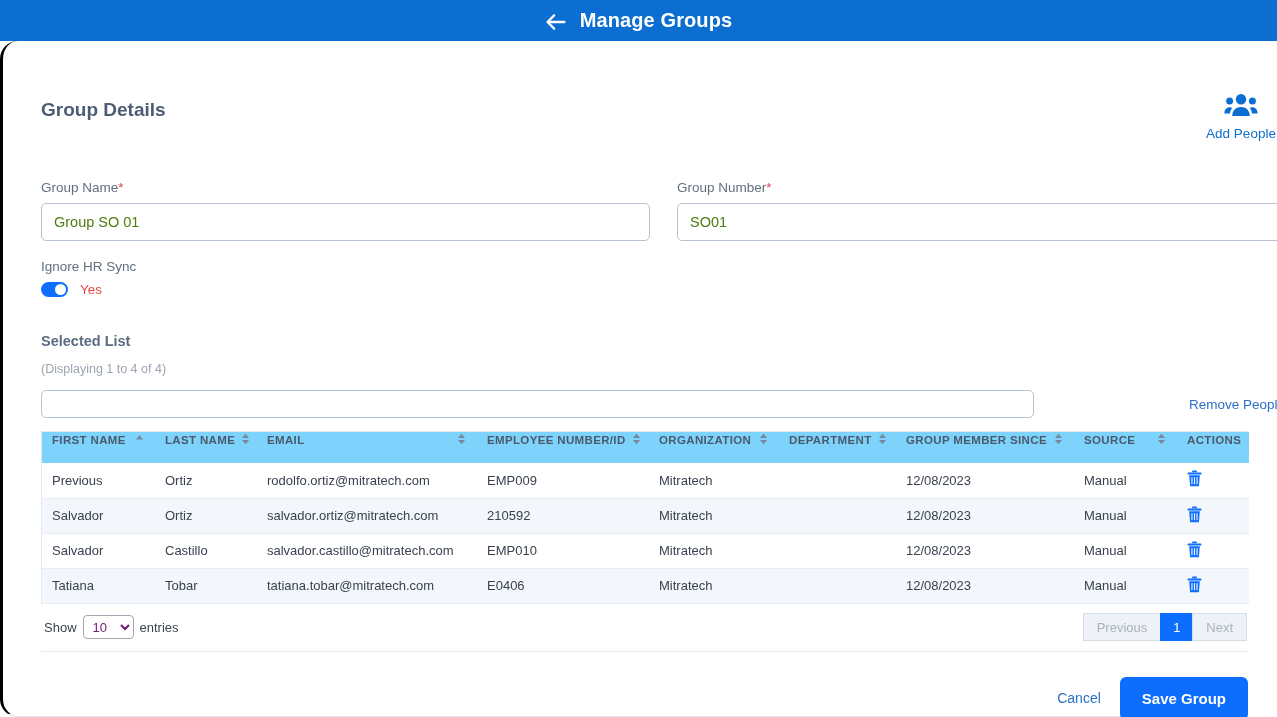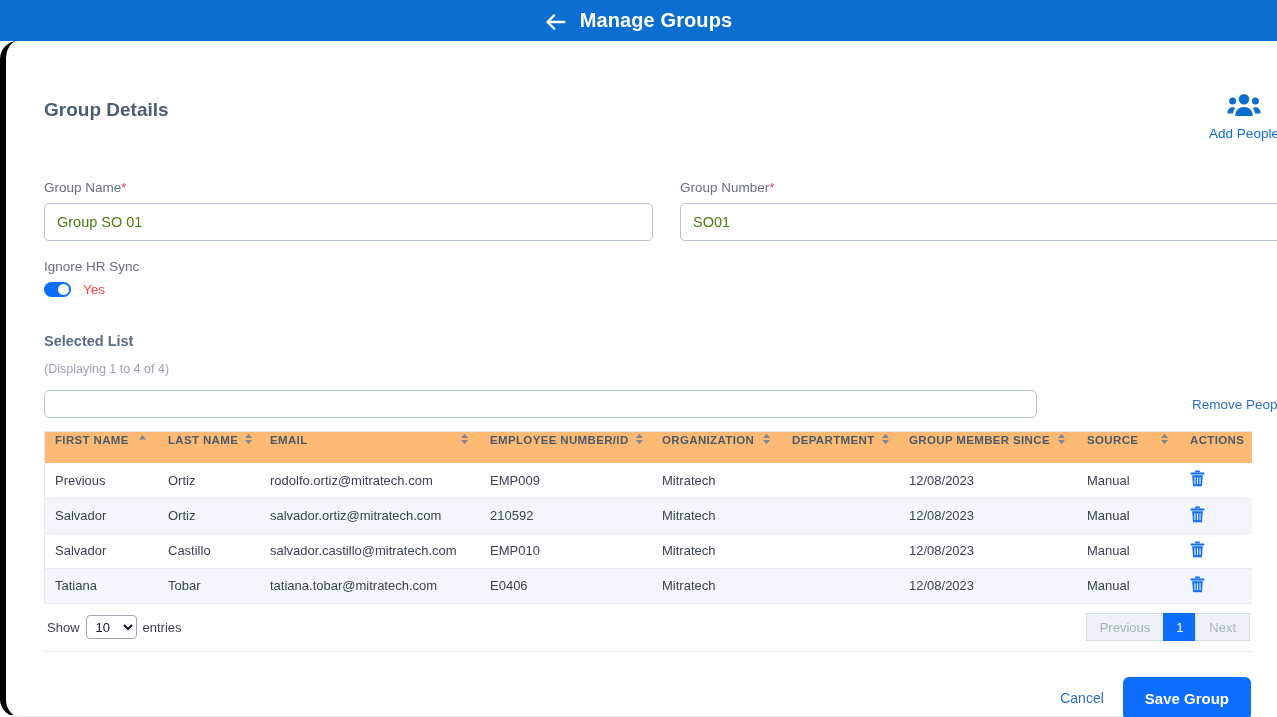--- a/index.html
+++ b/index.html
@@ -38,21 +38,21 @@
     letter-spacing: 0.1px;
     white-space: nowrap;
   }
 
   
   #page {
     position: relative;
     width: 1211px;
     height: 676px;
     background: #ffffff;
-    border-left: 6px solid #000000;
+    border-left: 3px solid #000000;
     border-bottom: 1px solid #dfe6ee;
     padding-left: 10px;
     border-radius: 18px;
   }
   #content {
     position: relative;
     width: 1245px;
     margin-left: 28px;
     padding-top: 58px;
   }
@@ -183,21 +183,21 @@
 
   
   .tbl-wrap {
     margin-top: 13px;
     width: 1207px;
     border: 1px solid #e3e9f0;
     border-bottom: none;
   }
   table.grid { width: 100%; border-collapse: collapse; table-layout: fixed; }
   table.grid thead th {
-    background: #fdba74;
+    background: #7dd3fc;
     color: #4b5a6b;
     font-size: 11.5px;
     font-weight: bold;
     letter-spacing: 0.35px;
     text-align: left;
     height: 31px;
     padding: 0 0 16px 10px;
     border: none;
     white-space: nowrap;
     vertical-align: middle;
@@ -256,21 +256,21 @@
     gap: 6px;
     font-size: 13px;
     color: #3a434e;
   }
   .entries-select {
     height: 24px;
     border: 1px solid #9fa9b4;
     border-radius: 4px;
     background: #ffffff;
     font-size: 13px;
-    color: #0f172a;
+    color: #701a75;
     font-family: "Liberation Sans", sans-serif;
     padding: 0 2px 0 5px;
     cursor: pointer;
   }
   .pager { display: flex; }
   .pg-btn {
     height: 28px;
     min-width: 40px;
     padding: 0 13px;
     border: 1px solid #d5dde6;

